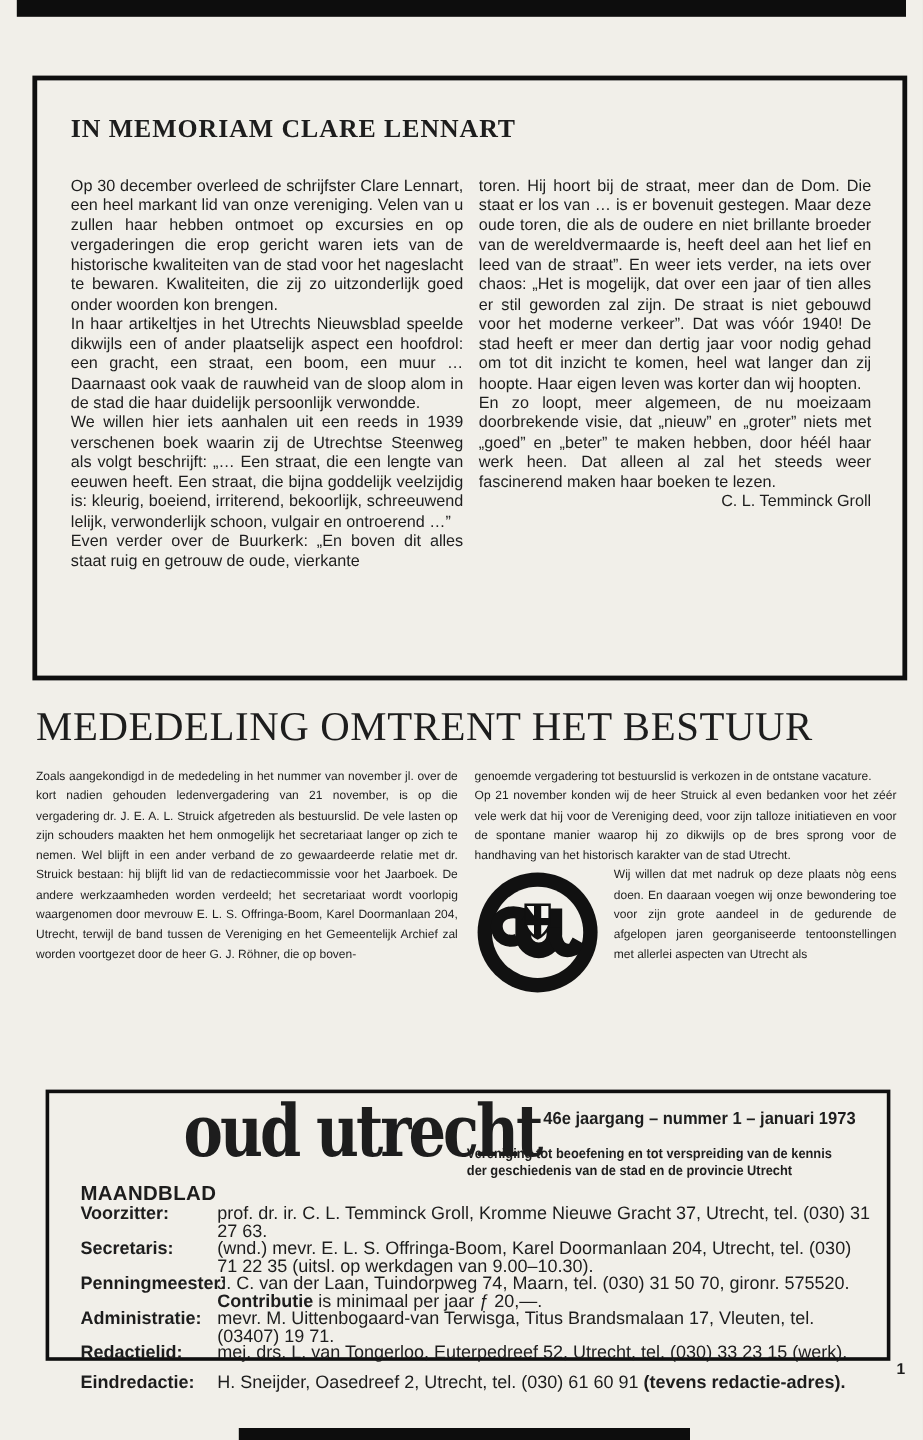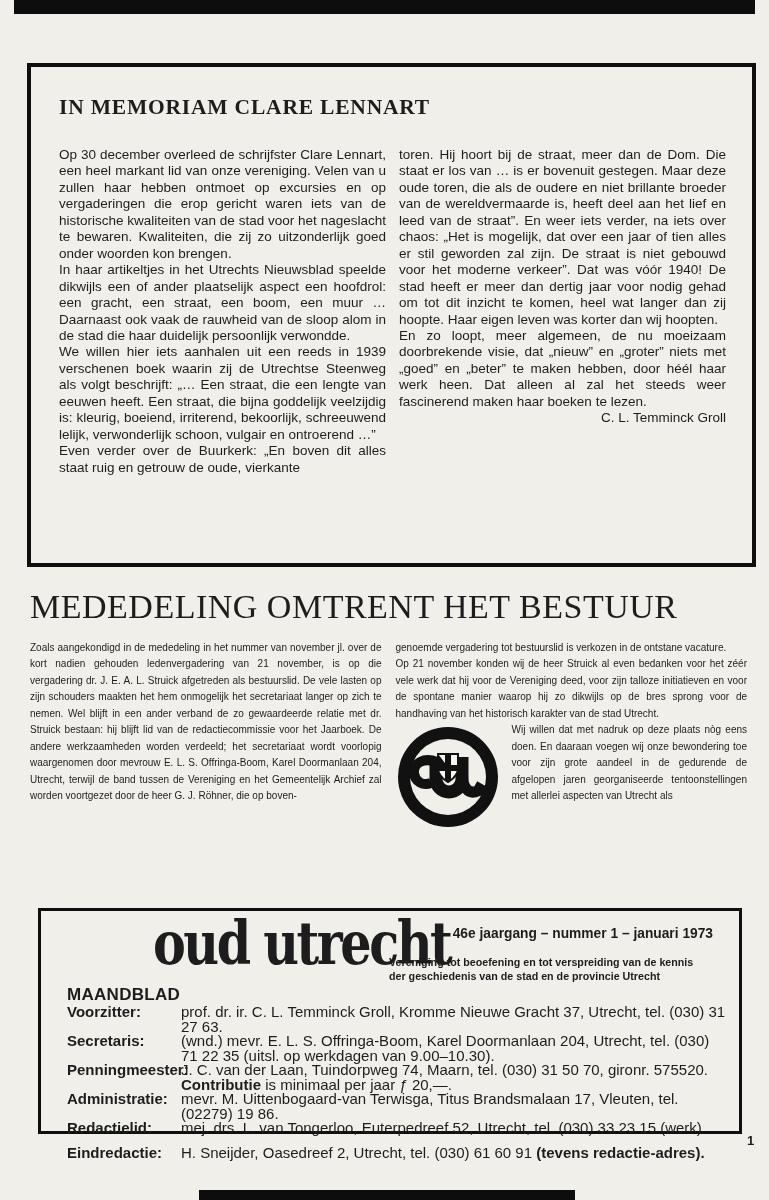--- a/index.html
+++ b/index.html
@@ -118,21 +118,21 @@
       </div>
       <div class="mh-row">
         <div class="mh-label">Penningmeester:</div>
         <div class="mh-value">
           <div>J. C. van der Laan, Tuindorpweg 74, Maarn, tel. (030) 31 50 70, gironr. 575520.</div>
           <div><span class="bold">Contributie</span><span> is minimaal per jaar ƒ 20,—.</span></div>
         </div>
       </div>
       <div class="mh-row">
         <div class="mh-label">Administratie:</div>
-        <div class="mh-value">mevr. M. Uittenbogaard-van Terwisga, Titus Brandsmalaan 17, Vleuten, tel. (02279) 19 86.</div>
+        <div class="mh-value">mevr. M. Uittenbogaard-van Terwisga, Titus Brandsmalaan 17, Vleuten, tel. (03407) 19 71.</div>
       </div>
       <div class="mh-row">
         <div class="mh-label">Redactielid:</div>
         <div class="mh-value">mej. drs. L. van Tongerloo, Euterpedreef 52, Utrecht, tel. (030) 33 23 15 (werk).</div>
       </div>
       <div class="mh-row gap">
         <div class="mh-label">Eindredactie:</div>
         <div class="mh-value"><span>H. Sneijder, Oasedreef 2, Utrecht, tel. (030) 61 60 91 </span><span class="bold">(tevens redactie-adres).</span></div>
       </div>
     </div>

